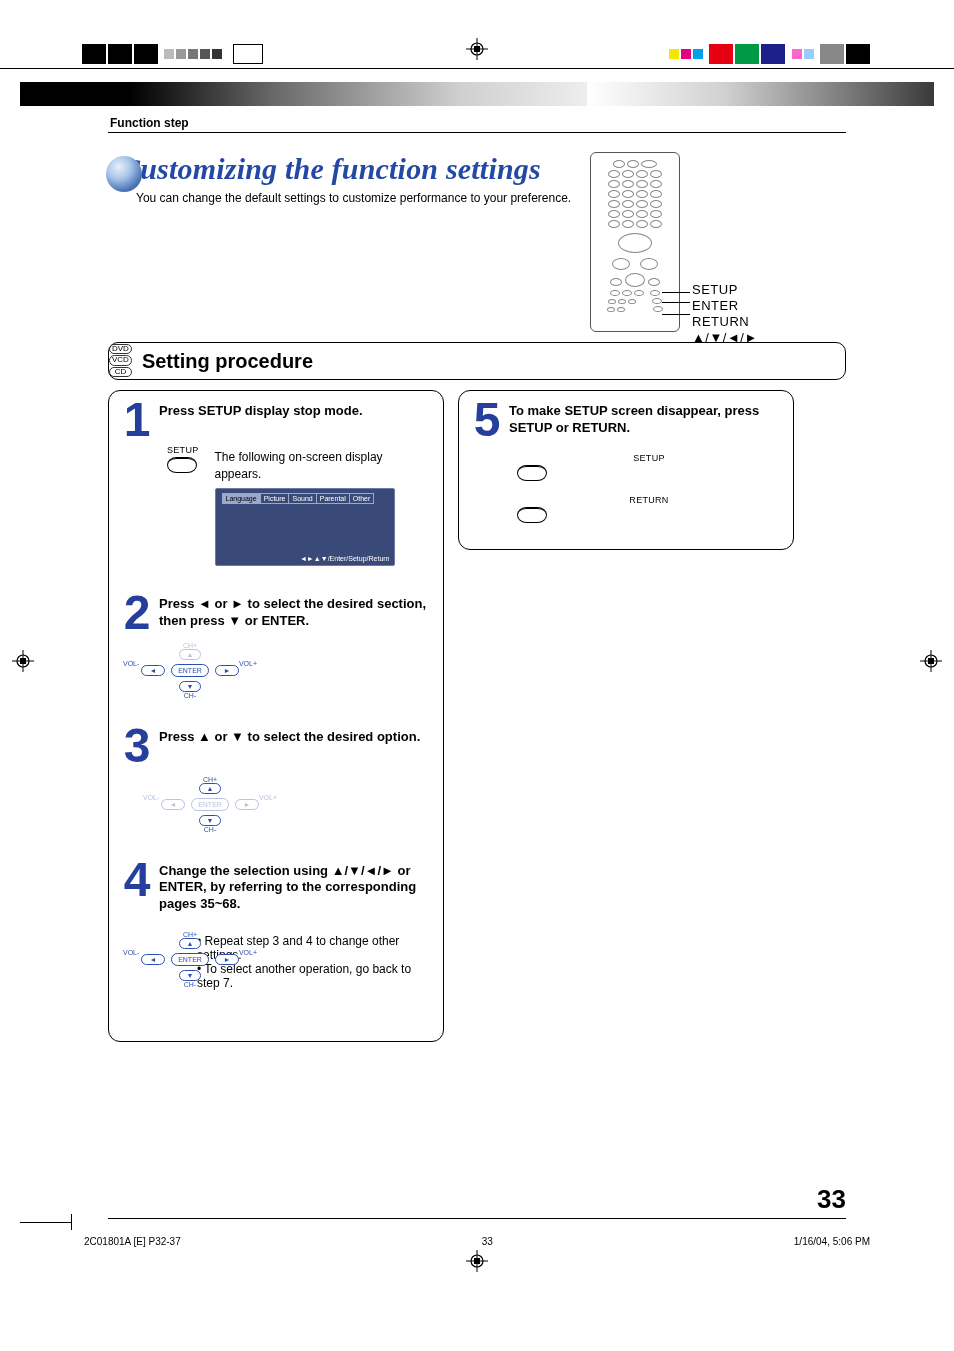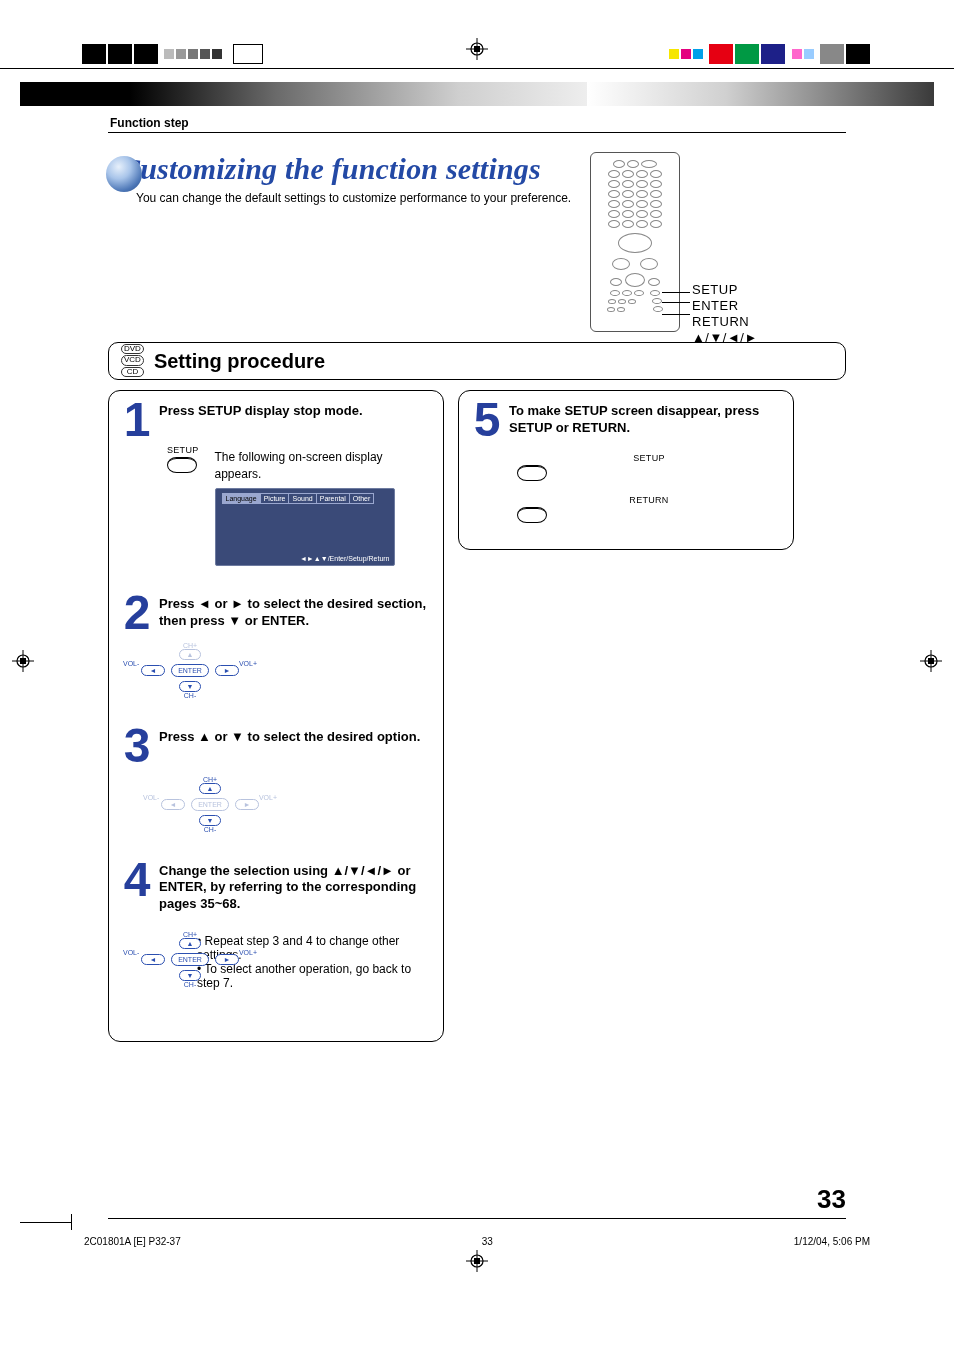--- a/index.html
+++ b/index.html
@@ -36,21 +36,21 @@
   .remote-body { position: relative; width: 90px; height: 180px; border: 1px solid #555; border-radius: 6px; padding: 6px 0 0 0; margin-left: 6px; }
   .ring { width: 12px; height: 8px; border:1px solid #888; border-radius:50%; display:inline-block; margin:1px; }
   .ring.big { width: 34px; height: 20px; display:block; margin: 4px auto; }
   .row { text-align:center; line-height: 0; }
   .remote-labels { position: absolute; left: 108px; top: 130px; font-size: 13px; letter-spacing: 0.5px; }
   .remote-labels div { margin-bottom: 1px; }
   .lead { position:absolute; height:1px; background:#000; }
 
   
   .sp-bar { position: absolute; left: 108px; right: 108px; top: 342px; height: 38px;
-    border: 1px solid #000; border-radius: 10px; display: flex; align-items: center; padding-left: 12px; gap: 10px; }
+    border: 1px solid #000; border-radius: 10px; display: flex; align-items: center; gap: 10px; }
   .disc-icons { font-size: 8px; line-height: 1.05; text-align:center; }
   .disc-icons span { display:block; border:1px solid #333; border-radius: 8px; padding: 0 2px; margin-bottom:1px;}
   .sp-title { font-size: 20px; font-weight: bold; }
 
   
   .col { position: absolute; width: 336px; border: 1px solid #000; border-radius: 12px; padding: 10px 12px 14px 12px; }
   .colL { left: 108px; top: 390px; height: 652px; }
   .colR { left: 458px; top: 390px; height: 160px; }
 
   .step { margin-bottom: 28px; }
@@ -277,21 +277,21 @@
     </div>
   </div>
 </div>
 
 <div class="pgnum">33</div>
 <div class="foot-hr"></div>
 <div class="crop-l"></div>
 <div class="foot-row">
   <span>2C01801A [E] P32-37</span>
   <span>33</span>
-  <span>1/12/04, 5:06 PM</span>
+  <span>1/16/04, 5:06 PM</span>
 </div>
 
 <span class="side-reg left">
   <svg class="regsvg" viewBox="0 0 22 22">
       <circle cx="11" cy="11" r="6" fill="none" stroke="#000" stroke-width="1.2"></circle>
       <line x1="11" y1="0" x2="11" y2="22" stroke="#000"></line>
       <line x1="0" y1="11" x2="22" y2="11" stroke="#000"></line>
       <rect x="8" y="8" width="6" height="6" fill="#000"></rect>
     </svg>
 </span>

